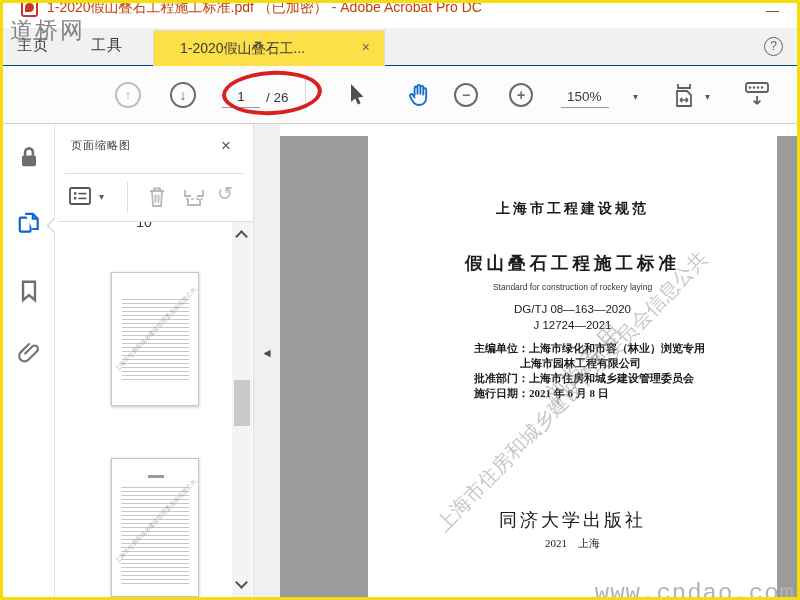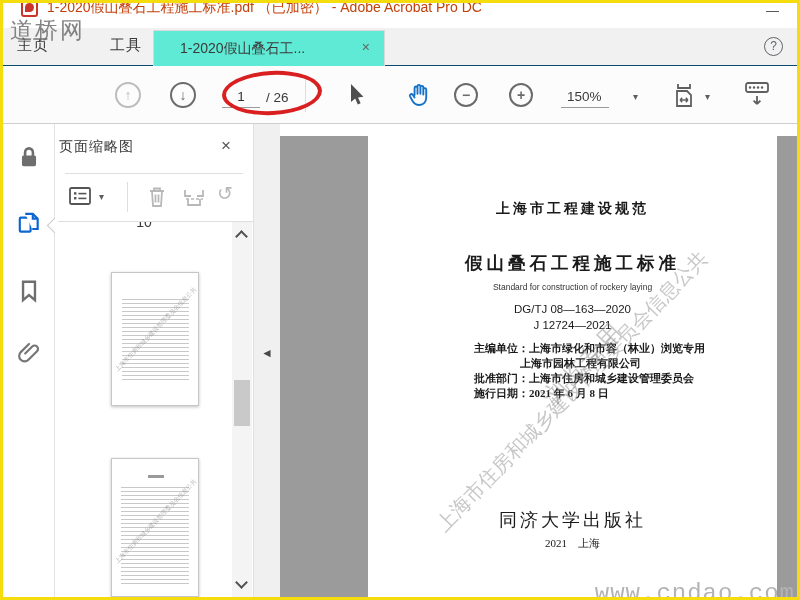--- a/index.html
+++ b/index.html
@@ -12,22 +12,22 @@
   .titlebar { position:absolute; left:0; top:0; width:794px; height:25px; background:#fff; }
   .appicon { position:absolute; left:18px; top:-4px; width:17px; height:18px; background:#fff; border:2px solid #c9352b; border-radius:3px; }
   .appicon::after { content:""; position:absolute; left:2px; top:2px; width:9px; height:9px; background:#c9352b; border-radius:50% 50% 50% 0; }
   .wintitle { position:absolute; left:44px; top:-4px; font-size:14px; color:#c2410c; white-space:nowrap; }
   .minimize { position:absolute; right:18px; top:0px; font-size:13px; color:#444; }
 
   
   .tabbar { position:absolute; left:0; top:25px; width:794px; height:38px; background:#f1f1f1; border-bottom:1px solid #0c4a6e; }
   .navtab { position:absolute; top:8px; font-size:15px; color:#3a3a3a; letter-spacing:1px; cursor:default; }
   .navtab.home { left:14px; }
-  .navtab.tools { left:88px;margin-left:19px; }
-  .doctab { position:absolute; left:150px; top:2px; width:232px; height:37px; background:#5eead4; border:1px solid #d9d9d9; border-bottom:none; }
+  .navtab.tools { left:88px; }
+  .doctab { position:absolute; left:150px; top:2px; width:232px; height:37px; background:#fde047; border:1px solid #d9d9d9; border-bottom:none; }
   .doctab .label { position:absolute; left:26px; top:9px; font-size:14px; color:#3a3a3a; }
   .doctab .close { position:absolute; right:14px; top:8px; font-size:14px; color:#666; }
   .help { position:absolute; right:14px; top:9px; width:19px; height:19px; border:1.6px solid #5f6368; border-radius:50%; color:#5f6368; font-size:12px; text-align:center; line-height:16px; }
 
   
   .toolbar { position:absolute; left:0; top:63px; width:794px; height:58px; background:#fcfcfc; border-bottom:1px solid #cfcfcf; }
   .circbtn { position:absolute; top:16px; width:26px; height:26px; border-radius:50%; text-align:center; line-height:23px; font-size:14px; font-weight:bold; }
   .circbtn.disabled { border:2px solid #bcbcbc; color:#bcbcbc; }
   .circbtn.enabled { border:2px solid #6b6b6b; color:#6b6b6b; }
   .pageinput { position:absolute; left:219px; top:20px; width:38px; height:22px; border:none; border-bottom:1px solid #9a9a9a; background:transparent; font-size:13.5px; color:#333; text-align:center; font-family:"Liberation Sans",sans-serif; }
@@ -41,21 +41,21 @@
   
   .main { position:absolute; left:0; top:121px; width:794px; height:473px; }
 
   
   .rail { position:absolute; left:0; top:0; width:52px; height:473px; background:#fff; border-right:1px solid #e3e3e3; }
   .railbtn { position:absolute; left:13px; width:26px; height:26px; }
   .notch { position:absolute; right:-6px; top:96px; width:11px; height:11px; background:#fff; border-left:1px solid #c9c9c9; border-bottom:1px solid #c9c9c9; transform:rotate(45deg); z-index:5; }
 
   
   .panel { position:absolute; left:52px; top:0; width:198px; height:473px; background:#fff; }
-  .panel-title { position:absolute; left:4px; top:14px; font-size:14px; color:#383838; letter-spacing:1px; }
+  .panel-title { position:absolute; left:16px; top:14px; font-size:11px; color:#383838; letter-spacing:1px; }
   .panel-close { position:absolute; right:22px; top:12px; font-size:17px; color:#555; }
   .pdiv1 { position:absolute; left:10px; right:10px; top:49px; height:1px; background:#dedede; }
   .ptools { position:absolute; left:0; top:52px; width:198px; height:44px; }
   .ptool { position:absolute; top:8px; }
   .psep { position:absolute; left:72px; top:6px; width:1px; height:30px; background:#dedede; }
   .pdiv2 { position:absolute; left:0; right:0; top:97px; height:1px; background:#dedede; }
   .thumbs { position:absolute; left:0; top:98px; width:198px; bottom:0; overflow:hidden; background:#fff; }
   .thumblabel { width:178px; text-align:center; font-size:14px; color:#3a3a3a; }
   .tl10 { margin-top:-8px; }
   .tl11 { position:absolute; top:192px; left:0; }

